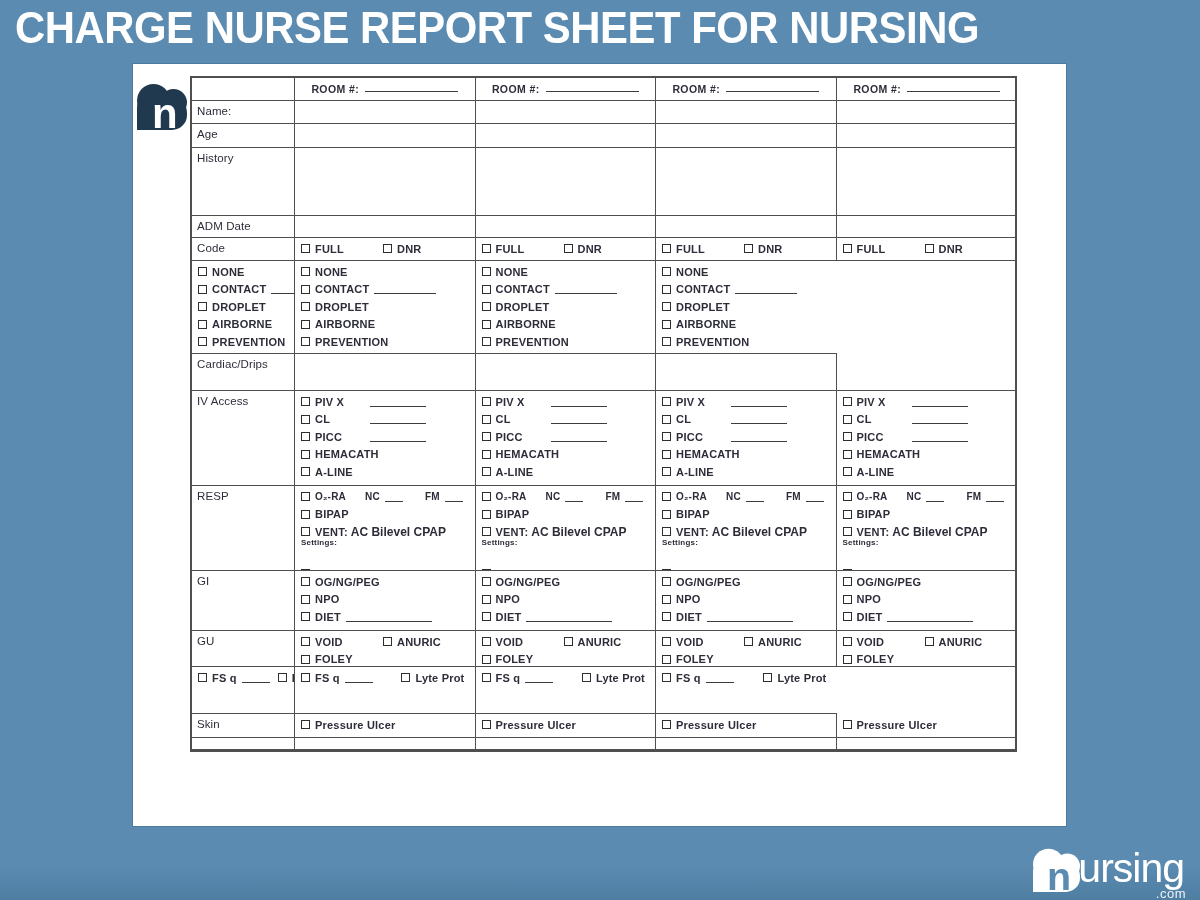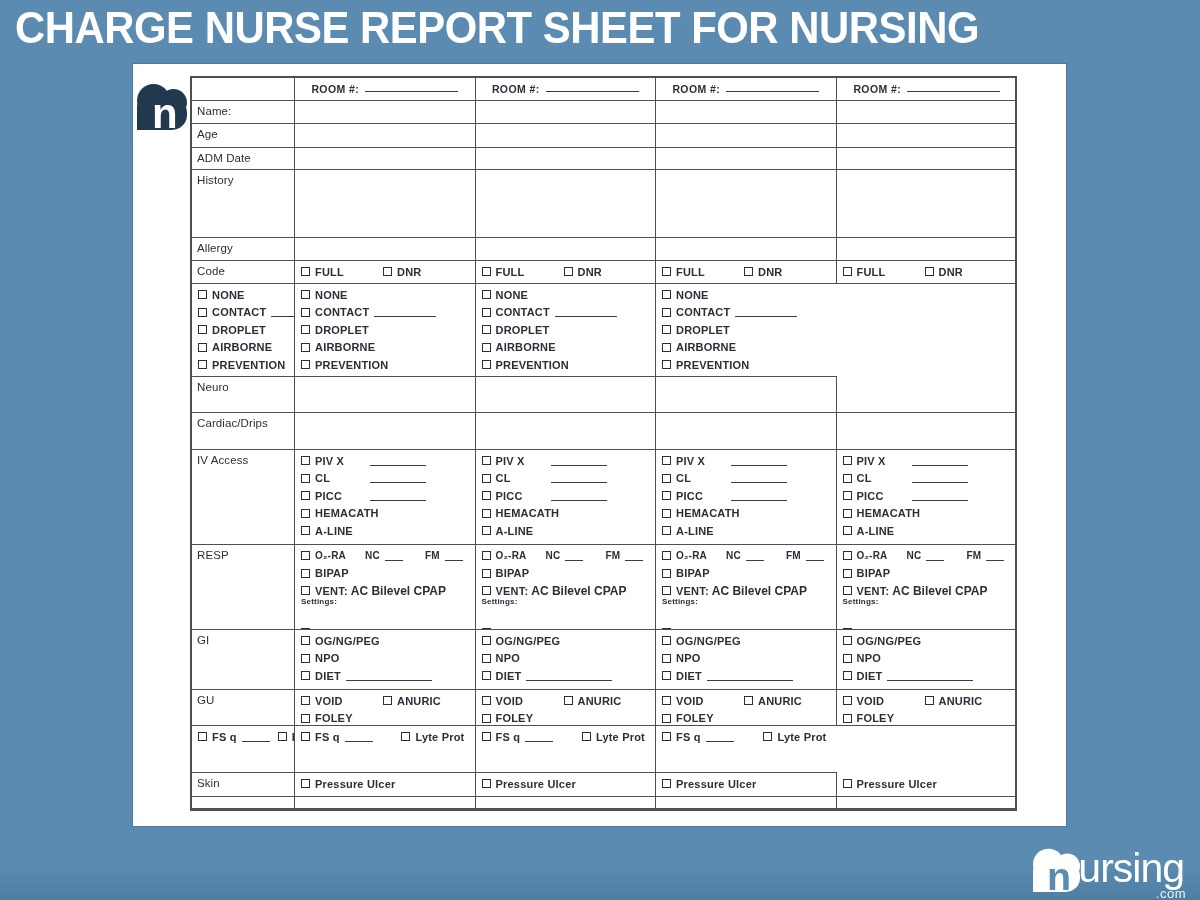--- a/index.html
+++ b/index.html
@@ -118,41 +118,34 @@
         <div class="cell body-cell"></div>
         <div class="cell body-cell"></div>
       </div>
       <div class="trow row-age">
         <div class="cell label-cell">Age</div>
         <div class="cell body-cell"></div>
         <div class="cell body-cell"></div>
         <div class="cell body-cell"></div>
         <div class="cell body-cell"></div>
       </div>
+      <div class="trow row-history">
+        <div class="cell label-cell">History</div>
+        <div class="cell body-cell"></div>
+        <div class="cell body-cell"></div>
+        <div class="cell body-cell"></div>
+        <div class="cell body-cell"></div>
+      </div>
       <div class="trow row-adm-date">
         <div class="cell label-cell">ADM Date</div>
         <div class="cell body-cell"></div>
         <div class="cell body-cell"></div>
         <div class="cell body-cell"></div>
         <div class="cell body-cell"></div>
       </div>
-      <div class="trow row-history">
-        <div class="cell label-cell">History</div>
-        <div class="cell body-cell"></div>
-        <div class="cell body-cell"></div>
-        <div class="cell body-cell"></div>
-        <div class="cell body-cell"></div>
-      </div>
-      <div class="trow row-allergy">
-        <div class="cell label-cell">Allergy</div>
-        <div class="cell body-cell"></div>
-        <div class="cell body-cell"></div>
-        <div class="cell body-cell"></div>
-        <div class="cell body-cell"></div>
-      </div>
       <div class="trow row-code">
         <div class="cell label-cell">Code</div>
         <div class="cell body-cell">
           <div class="cline">
             <span class="seg tab-a">
               <span class="checkbox"></span>
               <span class="seg-label">FULL</span>
             </span>
             <span class="seg">
               <span class="checkbox"></span>
@@ -323,27 +316,20 @@
               <span class="seg-label">AIRBORNE</span>
             </span>
           </div>
           <div class="cline">
             <span class="seg">
               <span class="checkbox"></span>
               <span class="seg-label">PREVENTION</span>
             </span>
           </div>
         </div>
-      </div>
-      <div class="trow row-neuro">
-        <div class="cell label-cell">Neuro</div>
-        <div class="cell body-cell"></div>
-        <div class="cell body-cell"></div>
-        <div class="cell body-cell"></div>
-        <div class="cell body-cell"></div>
       </div>
       <div class="trow row-cardiac-drips">
         <div class="cell label-cell">Cardiac/Drips</div>
         <div class="cell body-cell"></div>
         <div class="cell body-cell"></div>
         <div class="cell body-cell"></div>
         <div class="cell body-cell"></div>
       </div>
       <div class="trow row-iv-access">
         <div class="cell label-cell">IV Access</div>

